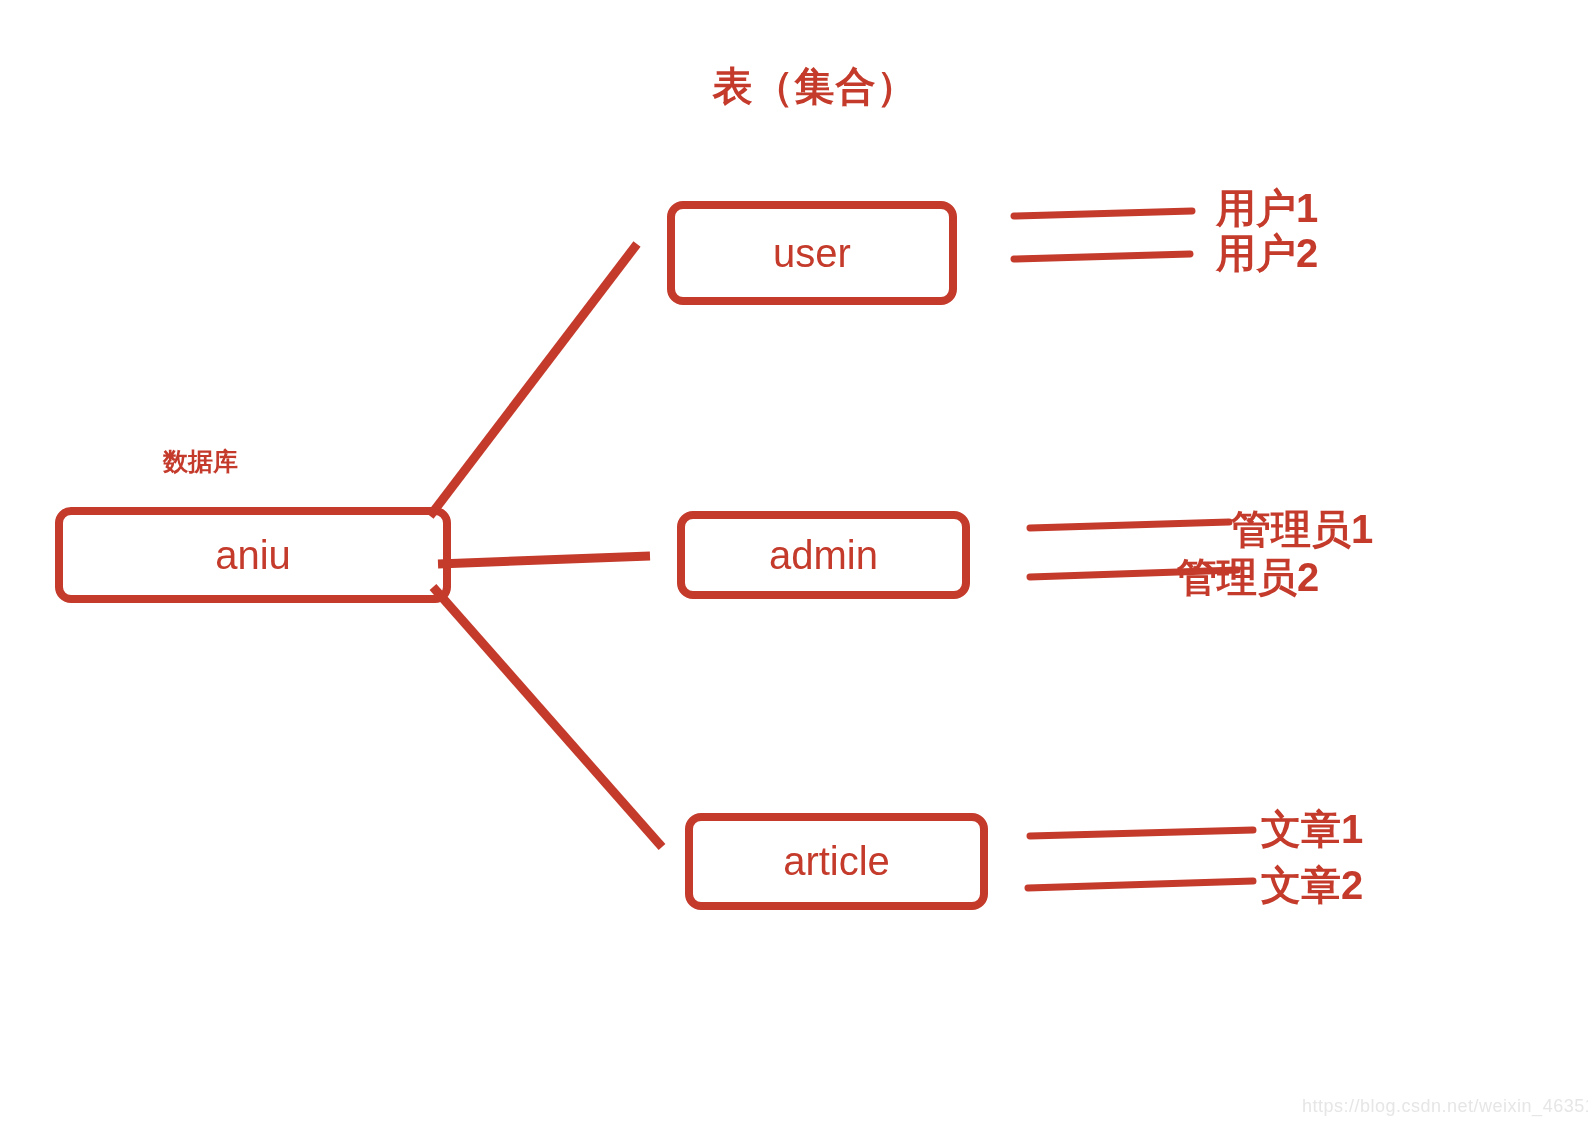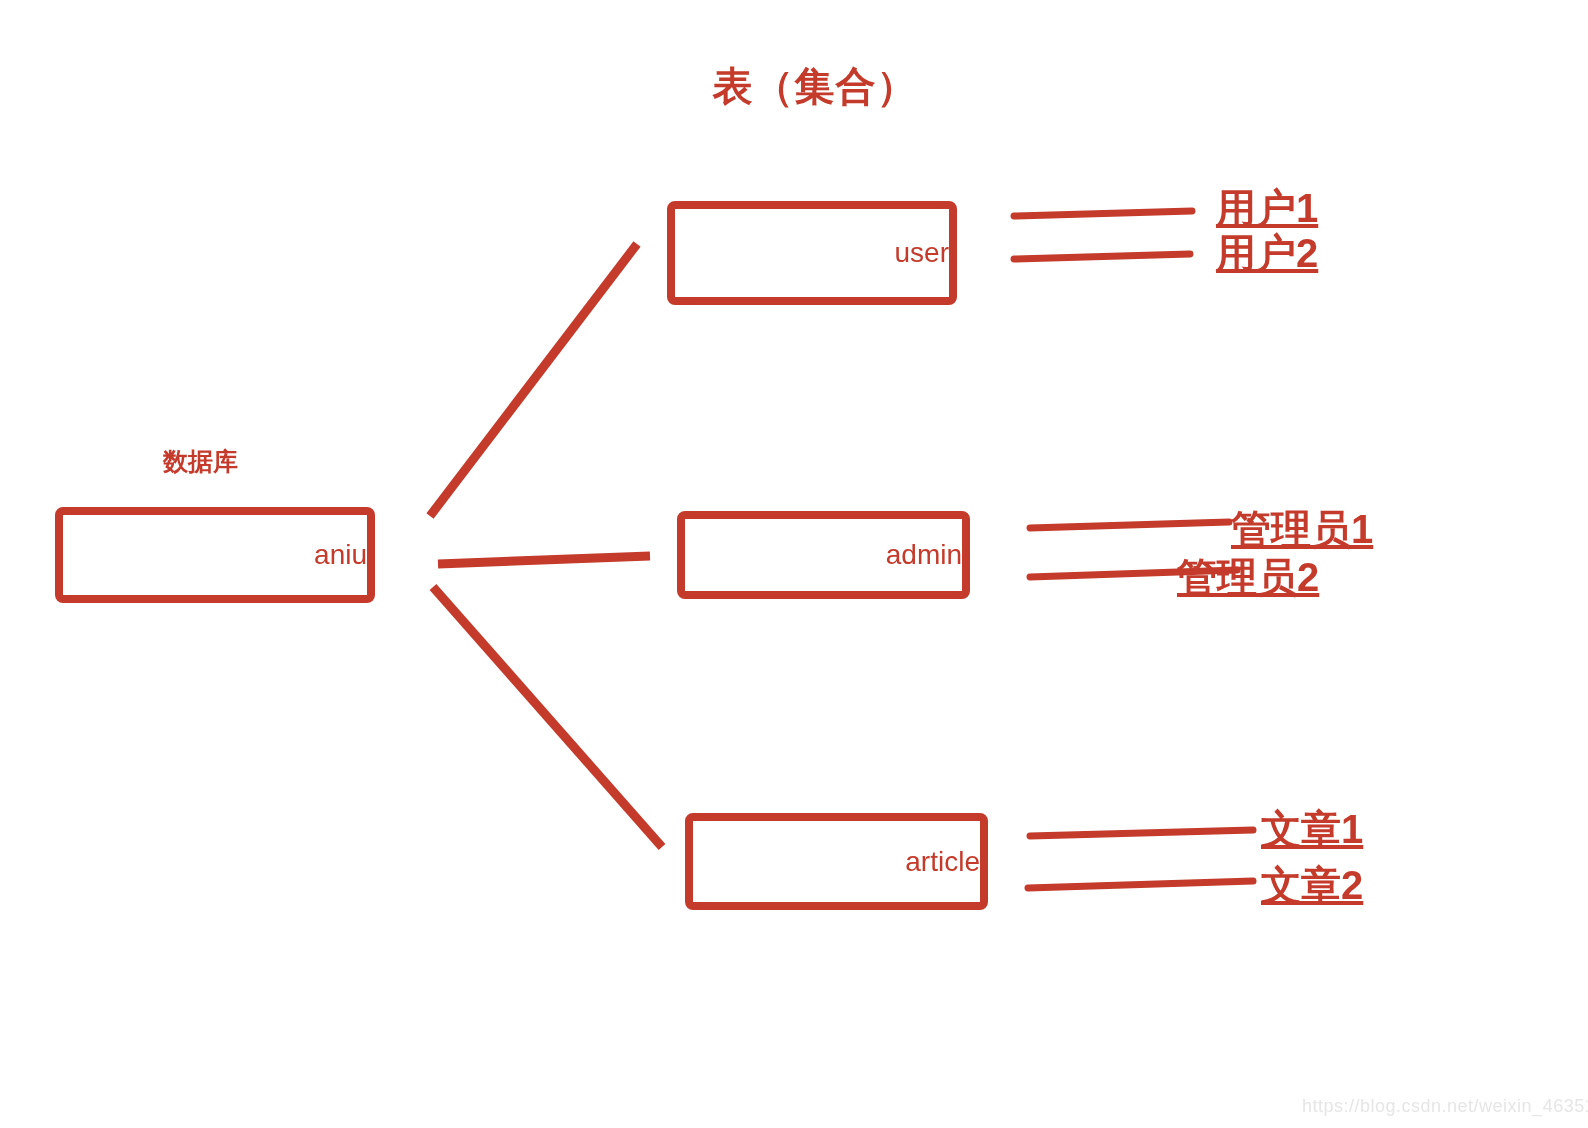--- a/index.html
+++ b/index.html
@@ -33,37 +33,36 @@
     letter-spacing: 1px;
   }
   .db-label {
     top: 448px; left: 163px;
     font-size: 25px;
     font-weight: 600;
   }
   .node-box {
     position: absolute;
     border: 8px solid var(--accent);
-    border-radius: 8px;
+    border-radius: 16px;
     background: transparent;
     display: flex;
     align-items: center;
-    justify-content: flex-end;
+    justify-content: center;
     color: var(--accent);
-    font-size: 28px;
+    font-size: 40px;
     font-weight: 400;
   }
-  .box-aniu    { left: 55px;  top: 507px; width: 320px; height: 96px;  }
+  .box-aniu    { left: 55px;  top: 507px; width: 396px; height: 96px;  }
   .box-user    { left: 667px; top: 201px; width: 290px; height: 104px; }
   .box-admin   { left: 677px; top: 511px; width: 293px; height: 88px;  }
   .box-article { left: 685px; top: 813px; width: 303px; height: 97px;  }
   .record-label {
     font-size: 40px;
     font-weight: 600;
-    text-decoration: underline;
   }
   .rec-user-1    { left: 1216px; top: 186px; }
   .rec-user-2    { left: 1216px; top: 231px; }
   .rec-admin-1   { left: 1231px; top: 507px; }
   .rec-admin-2   { left: 1177px; top: 555px; }
   .rec-article-1 { left: 1261px; top: 807px; text-align: right; }
   .rec-article-2 { left: 1261px; top: 863px; }
   .watermark {
     position: absolute;
     left: 1302px; top: 1096px;

